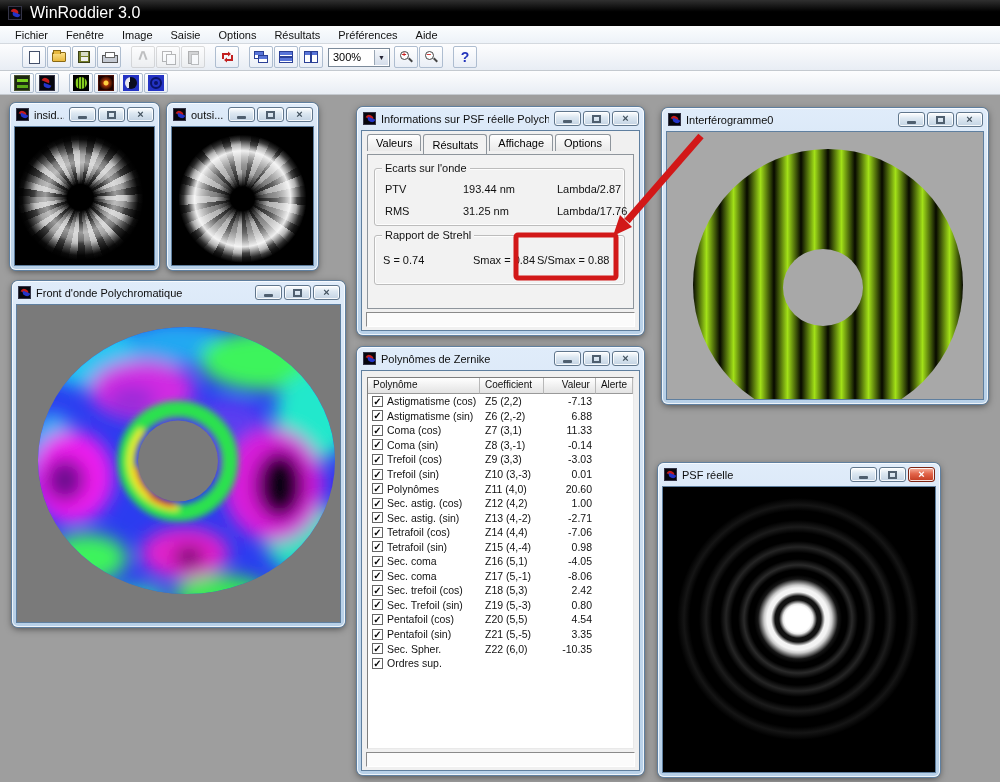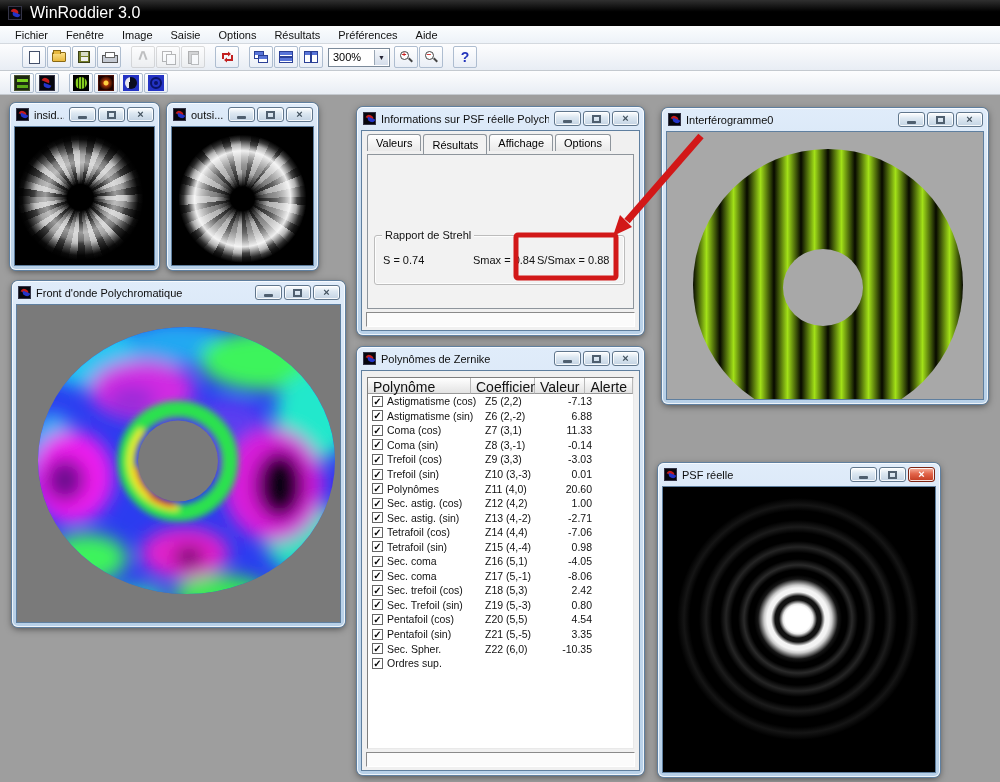--- a/index.html
+++ b/index.html
@@ -86,21 +86,21 @@
   .groupbox{position:absolute;border:1px solid #bcbcbc;border-radius:3px;box-shadow:inset 0 0 0 1px #fdfdfd}
   .grouplabel{position:absolute;top:-7px;left:7px;background:#f2f2f2;padding:0 3px;font-size:11px;color:#111}
   .fieldtext{position:absolute;font-size:11px;color:#111;white-space:nowrap}
   .sunkenbar{position:absolute;left:4px;right:4px;bottom:3px;height:15px;background:#fbfbfb;
     border:1px solid;border-color:#8a8a8a #ffffff #ffffff #8a8a8a}
 
   
   .zlist{position:absolute;left:5px;top:6px;right:5px;bottom:21px;background:#fff;
     border:1px solid;border-color:#7e7e7e #e9e9e9 #e9e9e9 #7e7e7e;overflow:hidden}
   .zheader{display:flex;height:16px}
-  .zh{font-size:14px;background:linear-gradient(#ffffff,#e3e3e3);border-right:1px solid #b8b8b8;
+  .zh{font-size:10px;background:linear-gradient(#ffffff,#e3e3e3);border-right:1px solid #b8b8b8;
     border-bottom:1px solid #999;padding:1px 5px 8px;color:#111}
   .zh.c0{width:112px}.zh.c1{width:64px}.zh.c2{width:52px;text-align:right}.zh.c3{flex:1;text-align:right}
   .zrow{display:flex;height:14.55px;align-items:center;font-size:10.5px;color:#111}
   .zc0{width:112px;display:flex;align-items:center;gap:4px;padding-left:4px}
   .zc1{width:64px;padding-left:5px}
   .zc2{width:52px;text-align:right;padding-right:4px}
   .zc3{flex:1}
   .zcheck{width:11px;height:11px;border:1px solid #666;background:#fff;font-size:10px;line-height:9px;
     text-align:center;flex:none;color:#000;font-weight:bold}
 
@@ -322,20 +322,29 @@
     </span>
   </div>
   <div class="wcontent">
     <div class="tabstrip">
         <span class="tab">Valeurs</span>
         <span class="tab active">Résultats</span>
         <span class="tab">Affichage</span>
         <span class="tab">Options</span>
       </div>
     <div class="tabpanel">
+      <div class="groupbox" style="left:6px;top:13px;right:8px;height:58px">
+        <span class="grouplabel">Ecarts sur l'onde</span>
+        <span class="fieldtext" style="left:10px;top:14px">PTV</span>
+        <span class="fieldtext" style="left:88px;top:14px">193.44 nm</span>
+        <span class="fieldtext" style="left:182px;top:14px">Lambda/2.87</span>
+        <span class="fieldtext" style="left:10px;top:36px">RMS</span>
+        <span class="fieldtext" style="left:88px;top:36px">31.25 nm</span>
+        <span class="fieldtext" style="left:182px;top:36px">Lambda/17.76</span>
+      </div>
       <div class="groupbox" style="left:6px;top:80px;right:8px;height:50px">
         <span class="grouplabel">Rapport de Strehl</span>
         <span class="fieldtext" style="left:8px;top:18px">S = 0.74</span>
         <span class="fieldtext" style="left:98px;top:18px">Smax = 0.84</span>
         <span class="fieldtext" style="left:162px;top:18px">S/Smax = 0.88</span>
       </div>
     </div>
     <div class="sunkenbar"></div>
   </div>
 </div>

